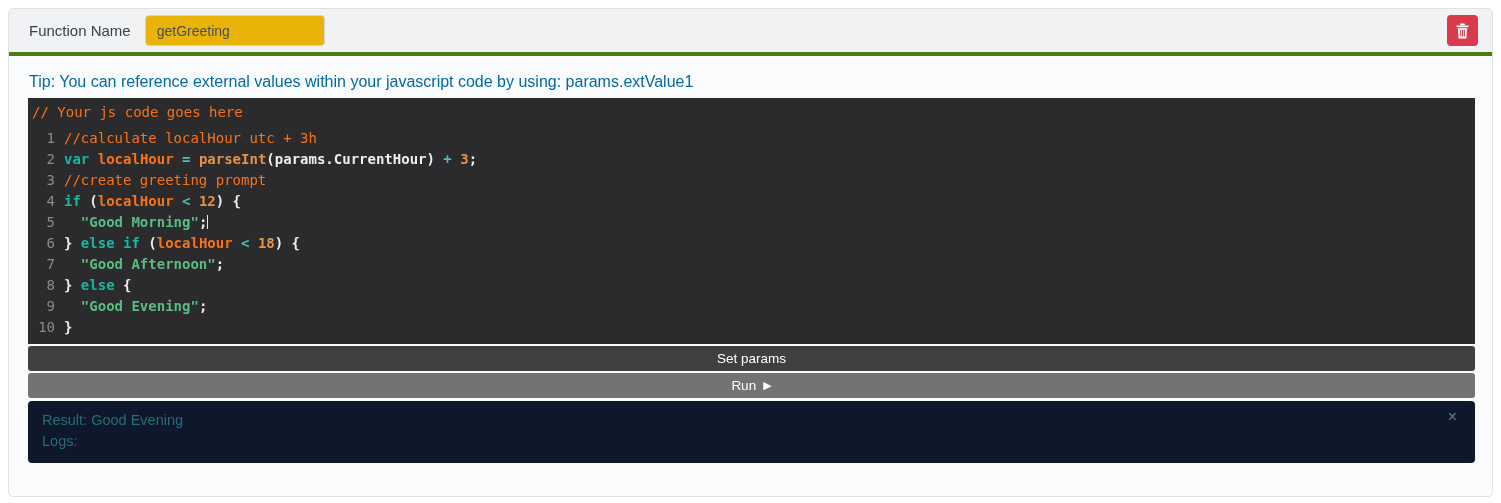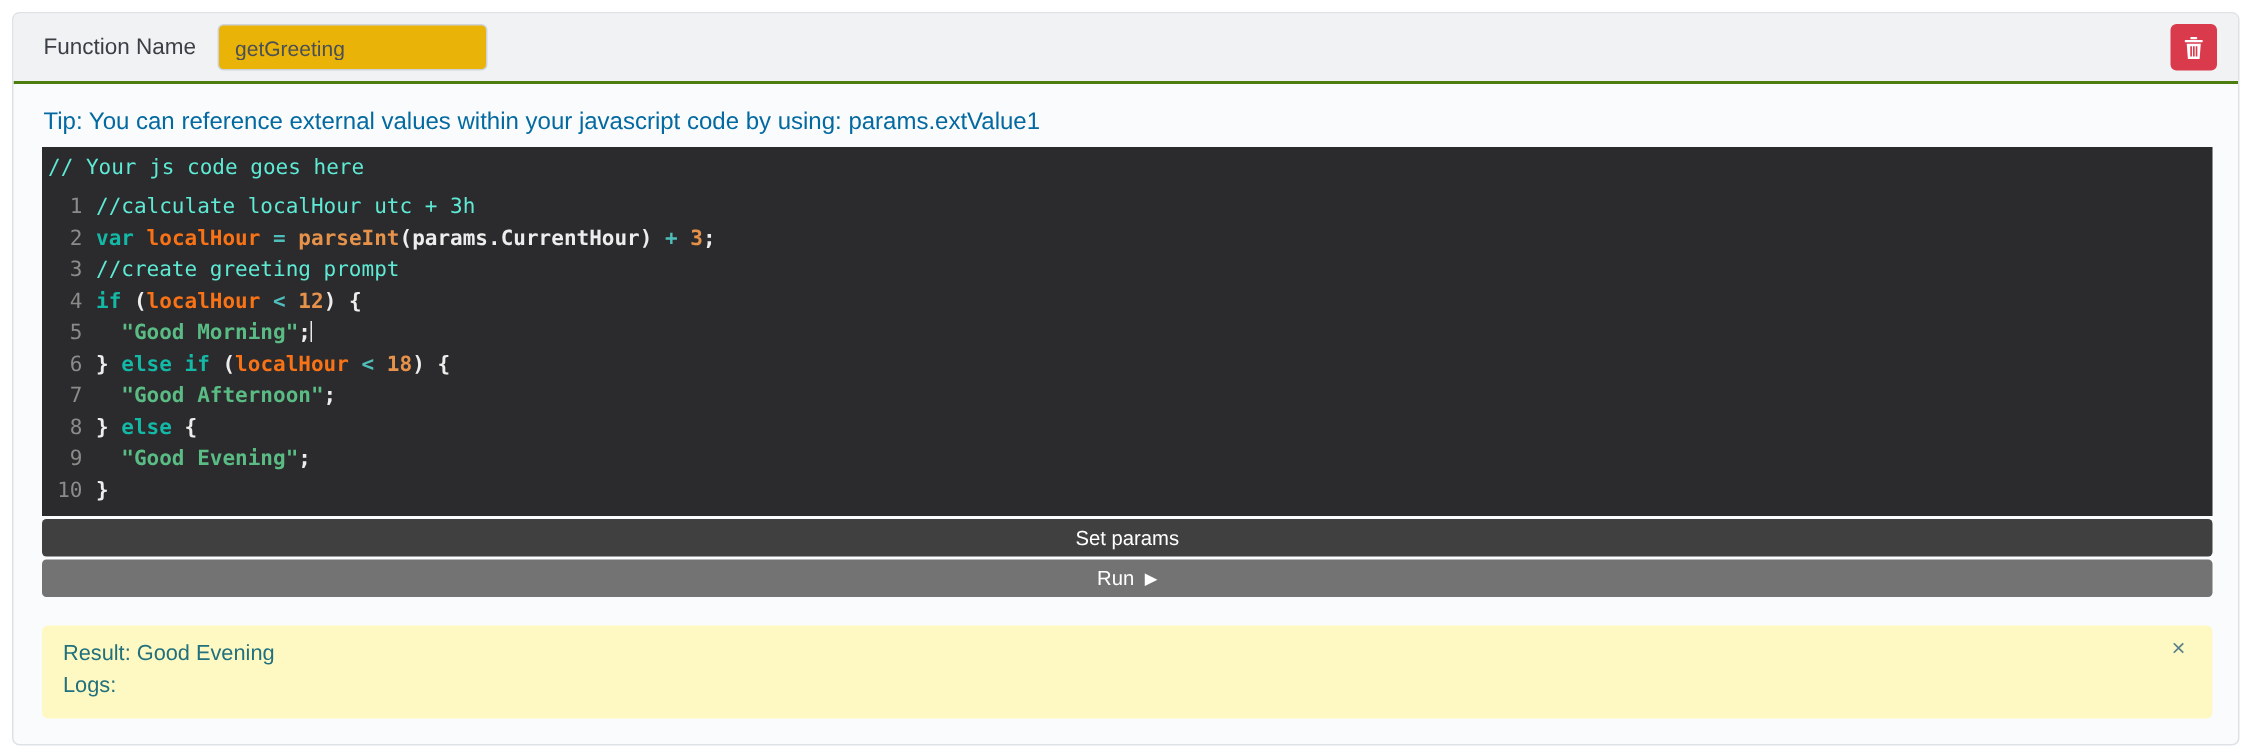--- a/index.html
+++ b/index.html
@@ -1,53 +1,53 @@
 <!DOCTYPE html>
 <html><head>
 <meta charset="utf-8">
 <style>
   * { margin:0; padding:0; box-sizing:border-box; }
   html,body { width:1501px; height:503px; background:#ffffff;
     font-family:"Liberation Sans","DejaVu Sans",sans-serif; }
   .card { position:absolute; left:8px; top:8px; width:1485px; height:489px;
     background:#fafbfc; border:1px solid #dee2e6; border-radius:5px; overflow:hidden; }
-  .card-header { height:47px; background:#f1f2f3; border-bottom:2px solid #4d7c0f;
+  .card-header { height:47px; background:#f1f2f3; border-bottom:4px solid #4d7c0f;
     display:flex; align-items:center; padding:16px 14px; }
   .fn-label { font-size:15px; color:#3c4046; margin-left:6px; white-space:nowrap; }
   .fn-input { margin-left:14px; width:180px; height:31px; background:#eab308;
     border:1px solid #ced4da; border-radius:4px; padding:0 11px; font-size:14px;
     color:#4a5056; font-family:inherit; outline:none; }
   .spacer { flex:1; }
   .trash-btn { width:31px; height:31px; background:#d93a4c; border:none; border-radius:4px;
     display:flex; align-items:center; justify-content:center; cursor:pointer; }
   .card-body { padding:12px 17px 0 19px; }
   .tip { font-size:16px; color:#0369a1; margin:5px 0 7px 1px; }
   .editor { background:#2b2b2d; height:246px; font-family:"DejaVu Sans Mono","Liberation Mono",monospace;
     font-size:14px; line-height:21px; padding-top:4px; overflow:hidden; }
   .ed-head { color:#8b8b8b; padding-left:4px; white-space:pre; margin-bottom:5px; }
   .ed-line { white-space:pre; }
   .ln { display:inline-block; width:27px; text-align:right; margin-right:9px; color:#8b8b8b; }
   .tok { font-weight:bold; }
-  .tok-comment { color:#5eead4; font-weight:normal; }
+  .tok-comment { color:#f97316; font-weight:normal; }
   .tok-keyword { color:#14b8a6; }
   .tok-ident   { color:#f97316; }
   .tok-op      { color:#4fbdba; }
   .tok-func    { color:#e6924b; }
   .tok-num     { color:#e6924b; }
   .tok-string  { color:#5abc84; }
   .tok-plain   { color:#ededed; }
   .caret { display:inline-block; width:1px; height:14px; background:#e8e8e8;
     vertical-align:-2px; }
   .btn { display:flex; align-items:center; justify-content:center; width:100%;
     border:none; border-radius:3px; color:#ffffff; font-size:13.5px;
     font-family:inherit; cursor:pointer; }
   .btn-setparams { height:25px; margin-top:2px; background:#404040; }
   .btn-run { height:25px; margin-top:2px; background:#737373; }
   .run-play { font-size:11px; margin-left:7px; }
-  .alert { position:relative; margin-top:19px; background:#fef9c3; border-radius:4px;
+  .alert { position:relative; margin-top:3px; background:#0f172a; border-radius:4px;
     padding:9px 40px 9px 14px; color:#20707e; font-size:14.5px; line-height:21px;
     height:62px; }
   .alert-close { position:absolute; right:18px; top:8px; background:none; border:none;
     color:#5d828d; font-size:16px; line-height:16px; cursor:pointer; font-family:inherit; }
 </style>
 </head>
 <body>
 
 <div class="card">
 

